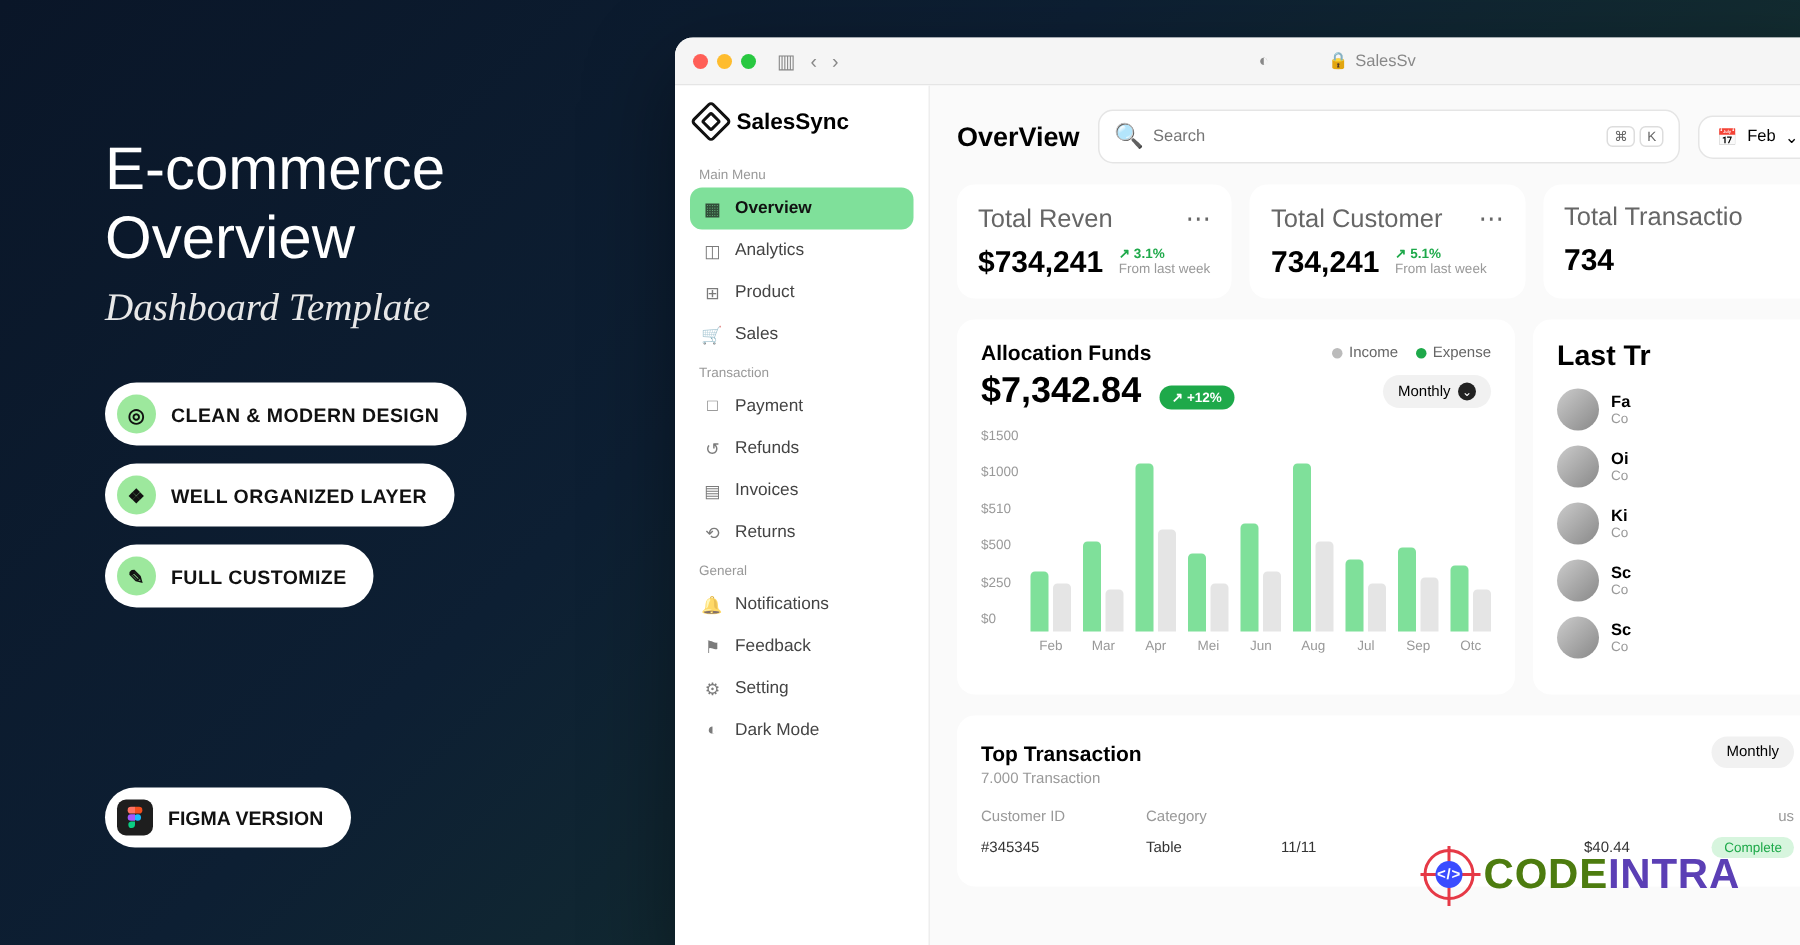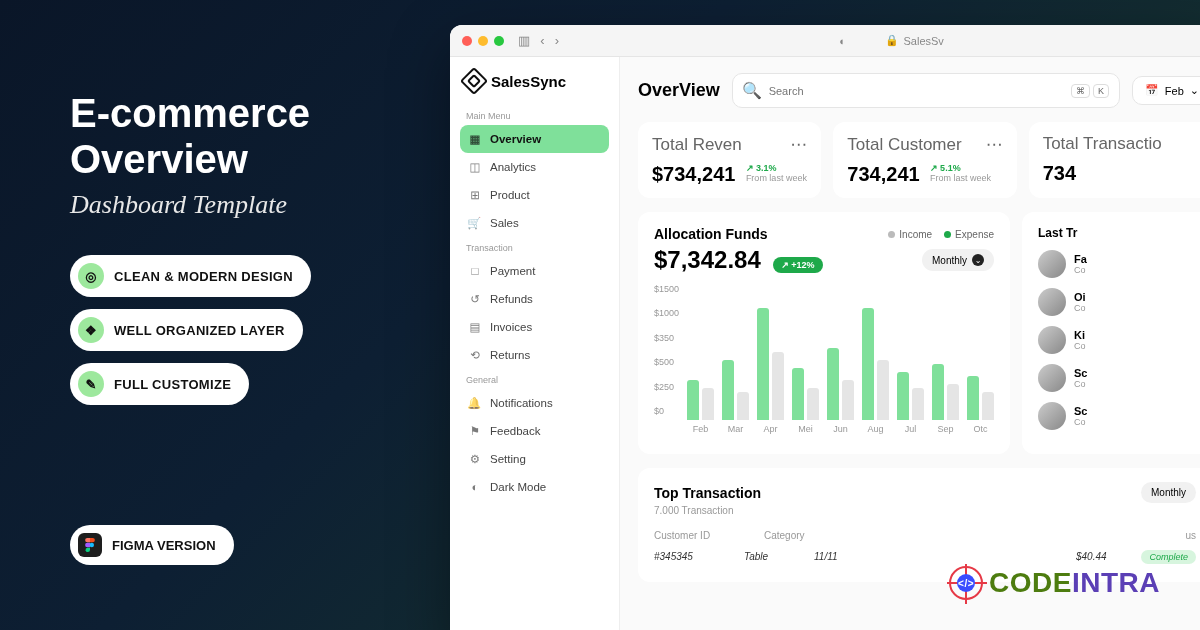--- a/index.html
+++ b/index.html
@@ -1,20 +1,20 @@
 <!DOCTYPE html>
 <html><head>
 <meta charset="utf-8">
 <style>
 * { margin: 0; padding: 0; box-sizing: border-box; font-family: -apple-system, BlinkMacSystemFont, 'Segoe UI', sans-serif; }
 body { width: 1200px; height: 630px; overflow: hidden; background: linear-gradient(135deg, #0a1628 0%, #0d1f33 40%, #1a3d2e 100%); position: relative; }
 
 
 .promo { position: absolute; left: 70px; top: 90px; color: #fff; width: 360px; }
-.promo h1 { font-size: 40px; font-weight: 700; line-height: 1.15; margin-bottom: 8px; }
+.promo h1 { font-size: 40px; font-weight: 400; line-height: 1.15; margin-bottom: 8px; }
 .promo .subtitle { font-family: Georgia, serif; font-style: italic; font-size: 26px; font-weight: 400; margin-bottom: 35px; color: #e8e8e8; }
 .pill { display: flex; align-items: center; gap: 10px; background: #fff; color: #111; border-radius: 999px; padding: 8px 18px 8px 8px; margin-bottom: 12px; width: fit-content; font-size: 13px; font-weight: 700; letter-spacing: 0.3px; }
 .pill .ic { width: 26px; height: 26px; border-radius: 50%; background: #9de89d; display: flex; align-items: center; justify-content: center; font-size: 13px; }
 .figma-pill { display: flex; align-items: center; gap: 10px; background: #fff; color: #111; border-radius: 999px; padding: 8px 18px 8px 8px; width: fit-content; font-size: 13px; font-weight: 700; position: absolute; left: 70px; bottom: 65px; }
 .figma-pill .fic { width: 24px; height: 24px; border-radius: 6px; background: #1e1e1e; display: flex; align-items: center; justify-content: center; }
 
 
 .window { position: absolute; left: 450px; top: 25px; width: 780px; background: #fff; border-radius: 12px; box-shadow: 0 20px 60px rgba(0,0,0,0.4); overflow: hidden; }
 .titlebar { height: 32px; background: #f5f5f5; display: flex; align-items: center; padding: 0 12px; gap: 6px; border-bottom: 1px solid #e5e5e5; }
 .dot { width: 10px; height: 10px; border-radius: 50%; }
@@ -70,33 +70,33 @@
 .yaxis { display: flex; flex-direction: column; justify-content: space-between; font-size: 9px; color: #999; padding-right: 8px; padding-bottom: 18px; }
 .bars { flex: 1; display: flex; align-items: flex-end; gap: 8px; position: relative; }
 .bargroup { flex: 1; display: flex; flex-direction: column; align-items: center; gap: 4px; }
 .barpair { display: flex; gap: 3px; align-items: flex-end; height: 120px; }
 .bar { width: 12px; border-radius: 3px 3px 0 0; }
 .bar.inc { background: #7fe09a; }
 .bar.exp { background: #e5e5e5; }
 .bargroup .xl { font-size: 9px; color: #999; }
 
 .lasttr { flex: 1; background: #fff; border-radius: 12px; padding: 14px 16px; min-width: 120px; }
-.lasttr h3 { font-size: 12px; font-weight: 700; margin-bottom: 10px; }
+.lasttr h3 { font-size: 19px; font-weight: 700; margin-bottom: 10px; }
 .trx { display: flex; align-items: center; gap: 8px; margin-bottom: 10px; }
 .trx .av { width: 28px; height: 28px; border-radius: 50%; background: linear-gradient(135deg,#ccc,#888); flex-shrink: 0; }
 .trx .tn { font-size: 11px; font-weight: 600; }
 .trx .ts { font-size: 9px; color: #999; }
 
 .toptr { background: #fff; border-radius: 12px; padding: 14px 16px; }
 .toptr .thd { display: flex; justify-content: space-between; align-items: center; margin-bottom: 2px; }
 .toptr h3 { font-size: 14px; font-weight: 700; }
 .toptr .sub { font-size: 10px; color: #999; margin-bottom: 10px; }
 .tbl { width: 100%; font-size: 10px; }
 .tbl .thr { display: flex; color: #999; padding: 4px 0; gap: 20px; }
-.tbl .tr { display: flex; padding: 6px 0; color: #333; font-style: italic; }
+.tbl .tr { display: flex; padding: 6px 0; gap: 20px; color: #333; }
 .tbl .c1 { width: 90px; } .tbl .c2 { width: 70px; } .tbl .c3 { flex:1; } .tbl .c4 { width: 60px; } .tbl .c5 { width: 60px; text-align:right; }
 .statpill { background: #d7f5de; color: #1ea94a; font-size: 9px; padding: 2px 8px; border-radius: 999px; }
 
 
 .watermark { position: absolute; right: 40px; bottom: 30px; display: flex; align-items: center; gap: 6px; font-size: 28px; font-weight: 800; letter-spacing: 0.5px; }
 .watermark .wic { width: 34px; height: 34px; border-radius: 50%; border: 2px solid #e63946; display: flex; align-items: center; justify-content: center; position: relative; }
 .watermark .wic::before, .watermark .wic::after { content:''; position:absolute; background:#e63946; }
 .watermark .wic::before { width:2px; height:40px; left:50%; top:-4px; transform:translateX(-50%); }
 .watermark .wic::after { width:40px; height:2px; top:50%; left:-4px; transform:translateY(-50%); }
 .watermark .wic .inner { width:18px; height:18px; border-radius:50%; background:#3a4cff; color:#fff; font-size:10px; display:flex; align-items:center; justify-content:center; z-index:1; font-weight:700; }
@@ -282,21 +282,21 @@
             </div>
             <div class="pillbtn">
                 <span>Monthly</span>
                 <span class="cdot">⌄</span>
               </div>
           </div>
           <div class="chart">
             <div class="yaxis" id="yaxis">
                 <div>$1500</div>
                 <div>$1000</div>
-                <div>$350</div>
+                <div>$510</div>
                 <div>$500</div>
                 <div>$250</div>
                 <div>$0</div>
               </div>
             <div class="bars" id="bars">
                 <div class="bargroup">
                   <div class="barpair">
                     <div class="bar inc" style="height: 40px;"></div>
                     <div class="bar exp" style="height: 32px;"></div>
                   </div>

